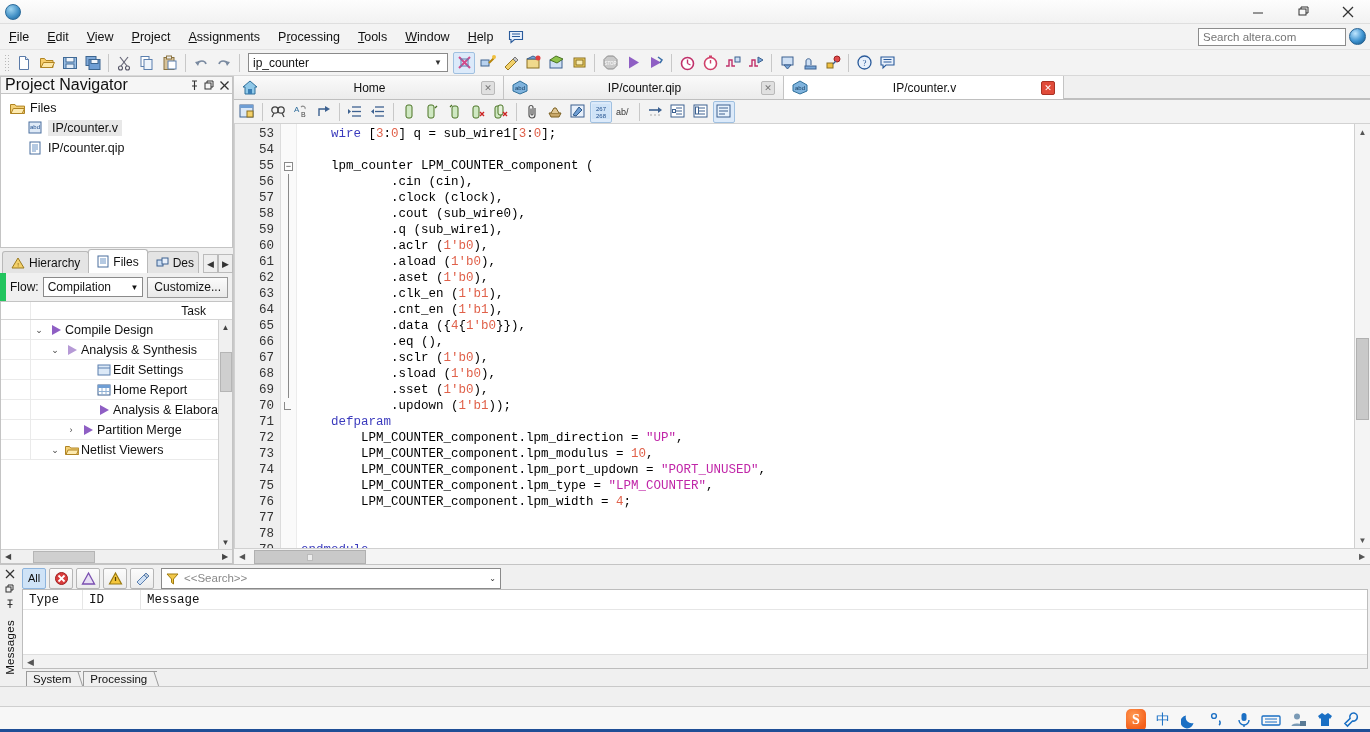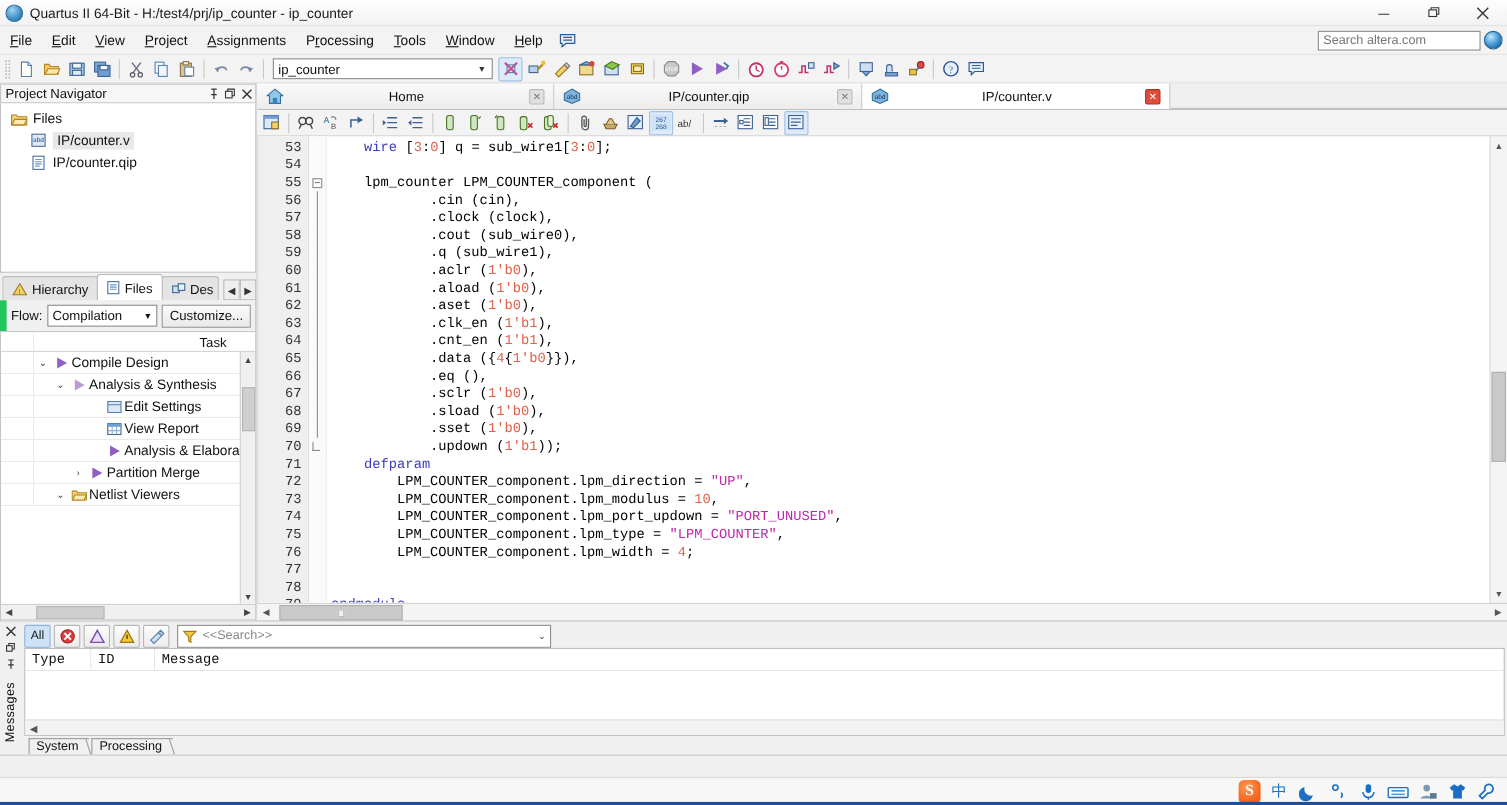--- a/index.html
+++ b/index.html
@@ -109,21 +109,21 @@
   .leftdock {
     width: 234px; flex: 0 0 234px;
     display: flex; flex-direction: column;
     background: #f0f0f0;
     border-right: 1px solid #c8c8c8;
   }
   .panel-header {
     height: 18px; display: flex; align-items: center;
     background: #f6f6f6;
     border: 1px solid #c4c4c4;
-    font-size: 12px; color: #111; padding-left: 4px;
+    font-size: 16px; color: #111; padding-left: 4px;
   }
   .panel-header .ptitle { flex: 1 1 auto; }
   .phbtn { width: 15px; height:15px; display:flex; align-items:center; justify-content:center; color:#333; font-size:11px;}
 
   .nav-tree {
     background: #fff; border: 1px solid #c4c4c4; border-top: none;
     flex: 1 1 auto; overflow: hidden; position: relative;
     padding: 4px 0 0 0;
   }
   .tree-row {
@@ -357,21 +357,20 @@
   .accent-strip{position:absolute;left:0;right:0;bottom:0;height:3px;background:#1f4e96;}
   svg { display:block; }
 </style>
 </head>
 <body>
 
 <div id="app">
 
   <div class="titlebar">
     <div class="title-icon"></div>
-    <div class="title-text">Quartus II 64-Bit - H:/test4/prj/ip_counter - ip_counter</div>
     <div class="winbtns">
       <div class="winbtn">
         <svg width="12" height="12" viewBox="0 0 12 12">
             <line x1="1" y1="7" x2="11" y2="7" stroke="#333" stroke-width="1"></line>
           </svg>
       </div>
       <div class="winbtn">
         <svg width="12" height="12" viewBox="0 0 12 12">
             <rect x="2" y="3" width="7" height="6" fill="none" stroke="#333" stroke-width="1"></rect>
             <polyline points="4,3 4,1 11,1 11,7 9,7" fill="none" stroke="#333" stroke-width="1"></polyline>
@@ -754,21 +753,21 @@
             <span class="chev" style="margin-left:48px;"></span>
             <span class="tk-icon">
               <svg width="14" height="12" viewBox="0 0 14 12">
                   <rect x="1" y="1" width="12" height="10" fill="#fff" stroke="#3d6190"></rect>
                   <rect x="1" y="1" width="12" height="3" fill="#6f9ed4"></rect>
                   <line x1="5" y1="4" x2="5" y2="11" stroke="#8fb0d4"></line>
                   <line x1="9" y1="4" x2="9" y2="11" stroke="#8fb0d4"></line>
                   <line x1="1" y1="7.5" x2="13" y2="7.5" stroke="#8fb0d4"></line>
                 </svg>
             </span>
-            <span>View Report</span>
+            <span>Home Report</span>
           </div>
           <div class="task-row">
             <div class="task-gutter"></div>
             <span class="chev" style="margin-left:48px;"></span>
             <span class="tk-icon">
                 <span class="tri"></span>
               </span>
             <span>Analysis &amp; Elaborat</span>
           </div>
           <div class="task-row">

